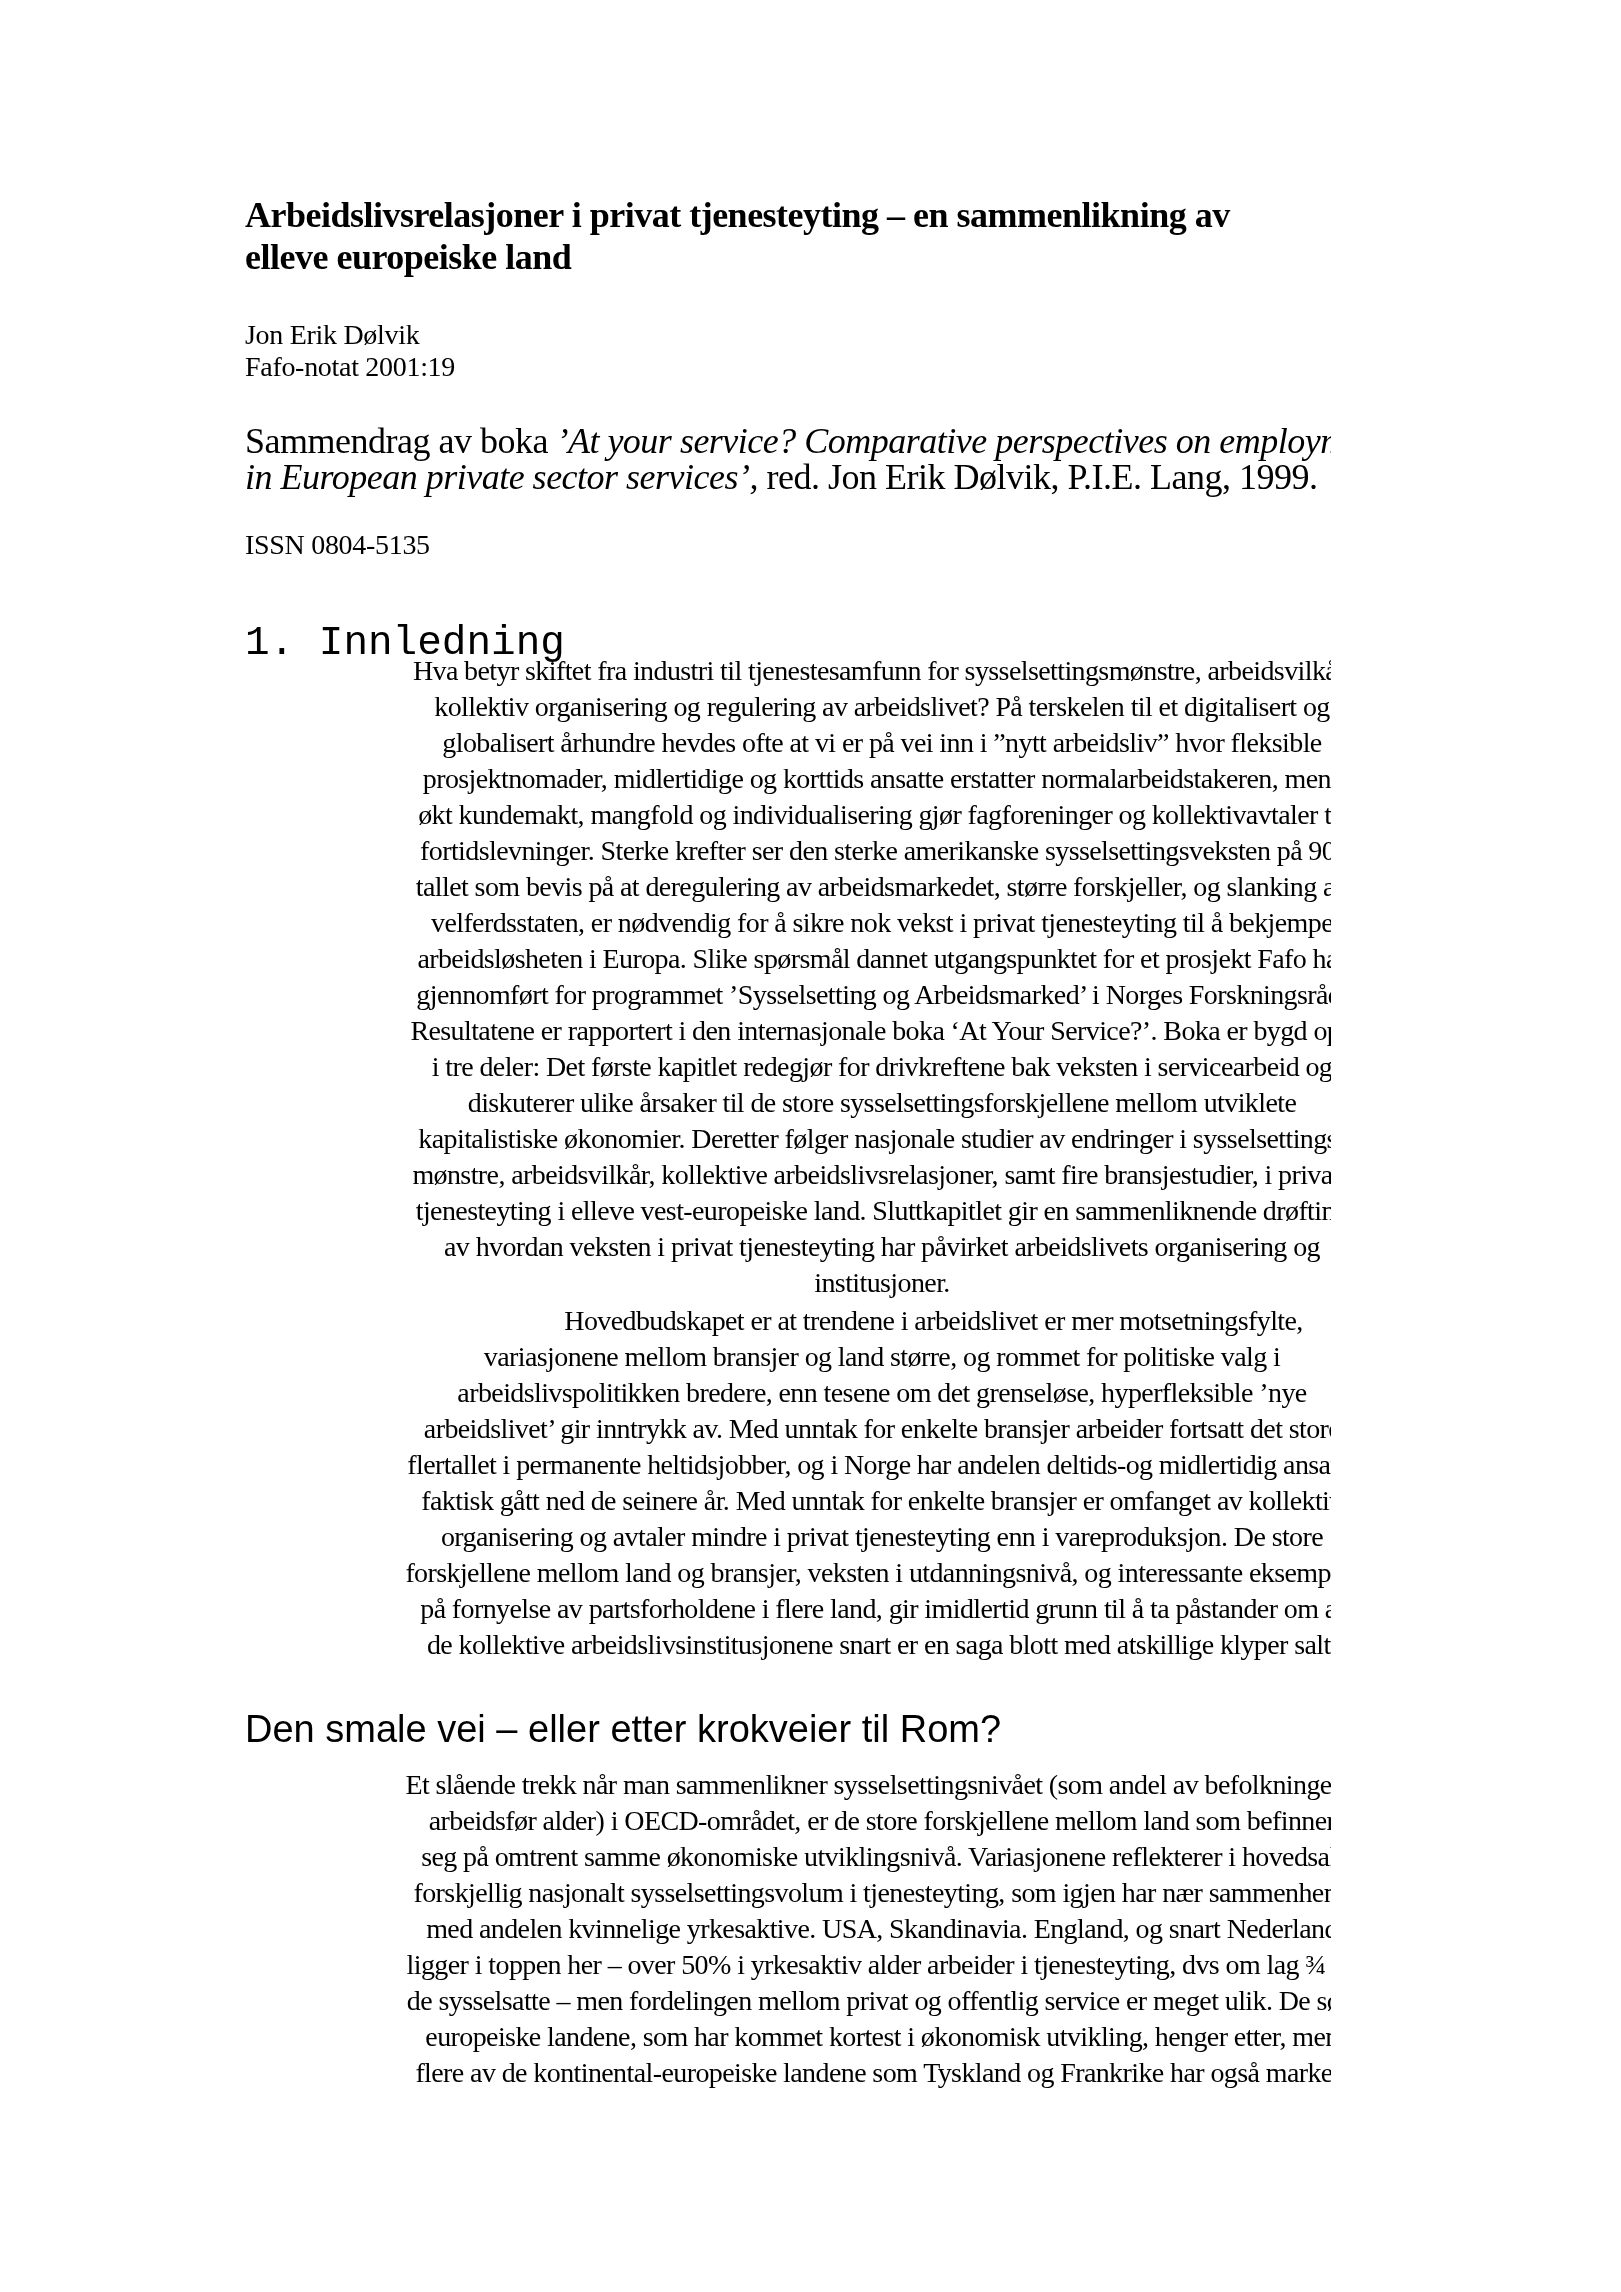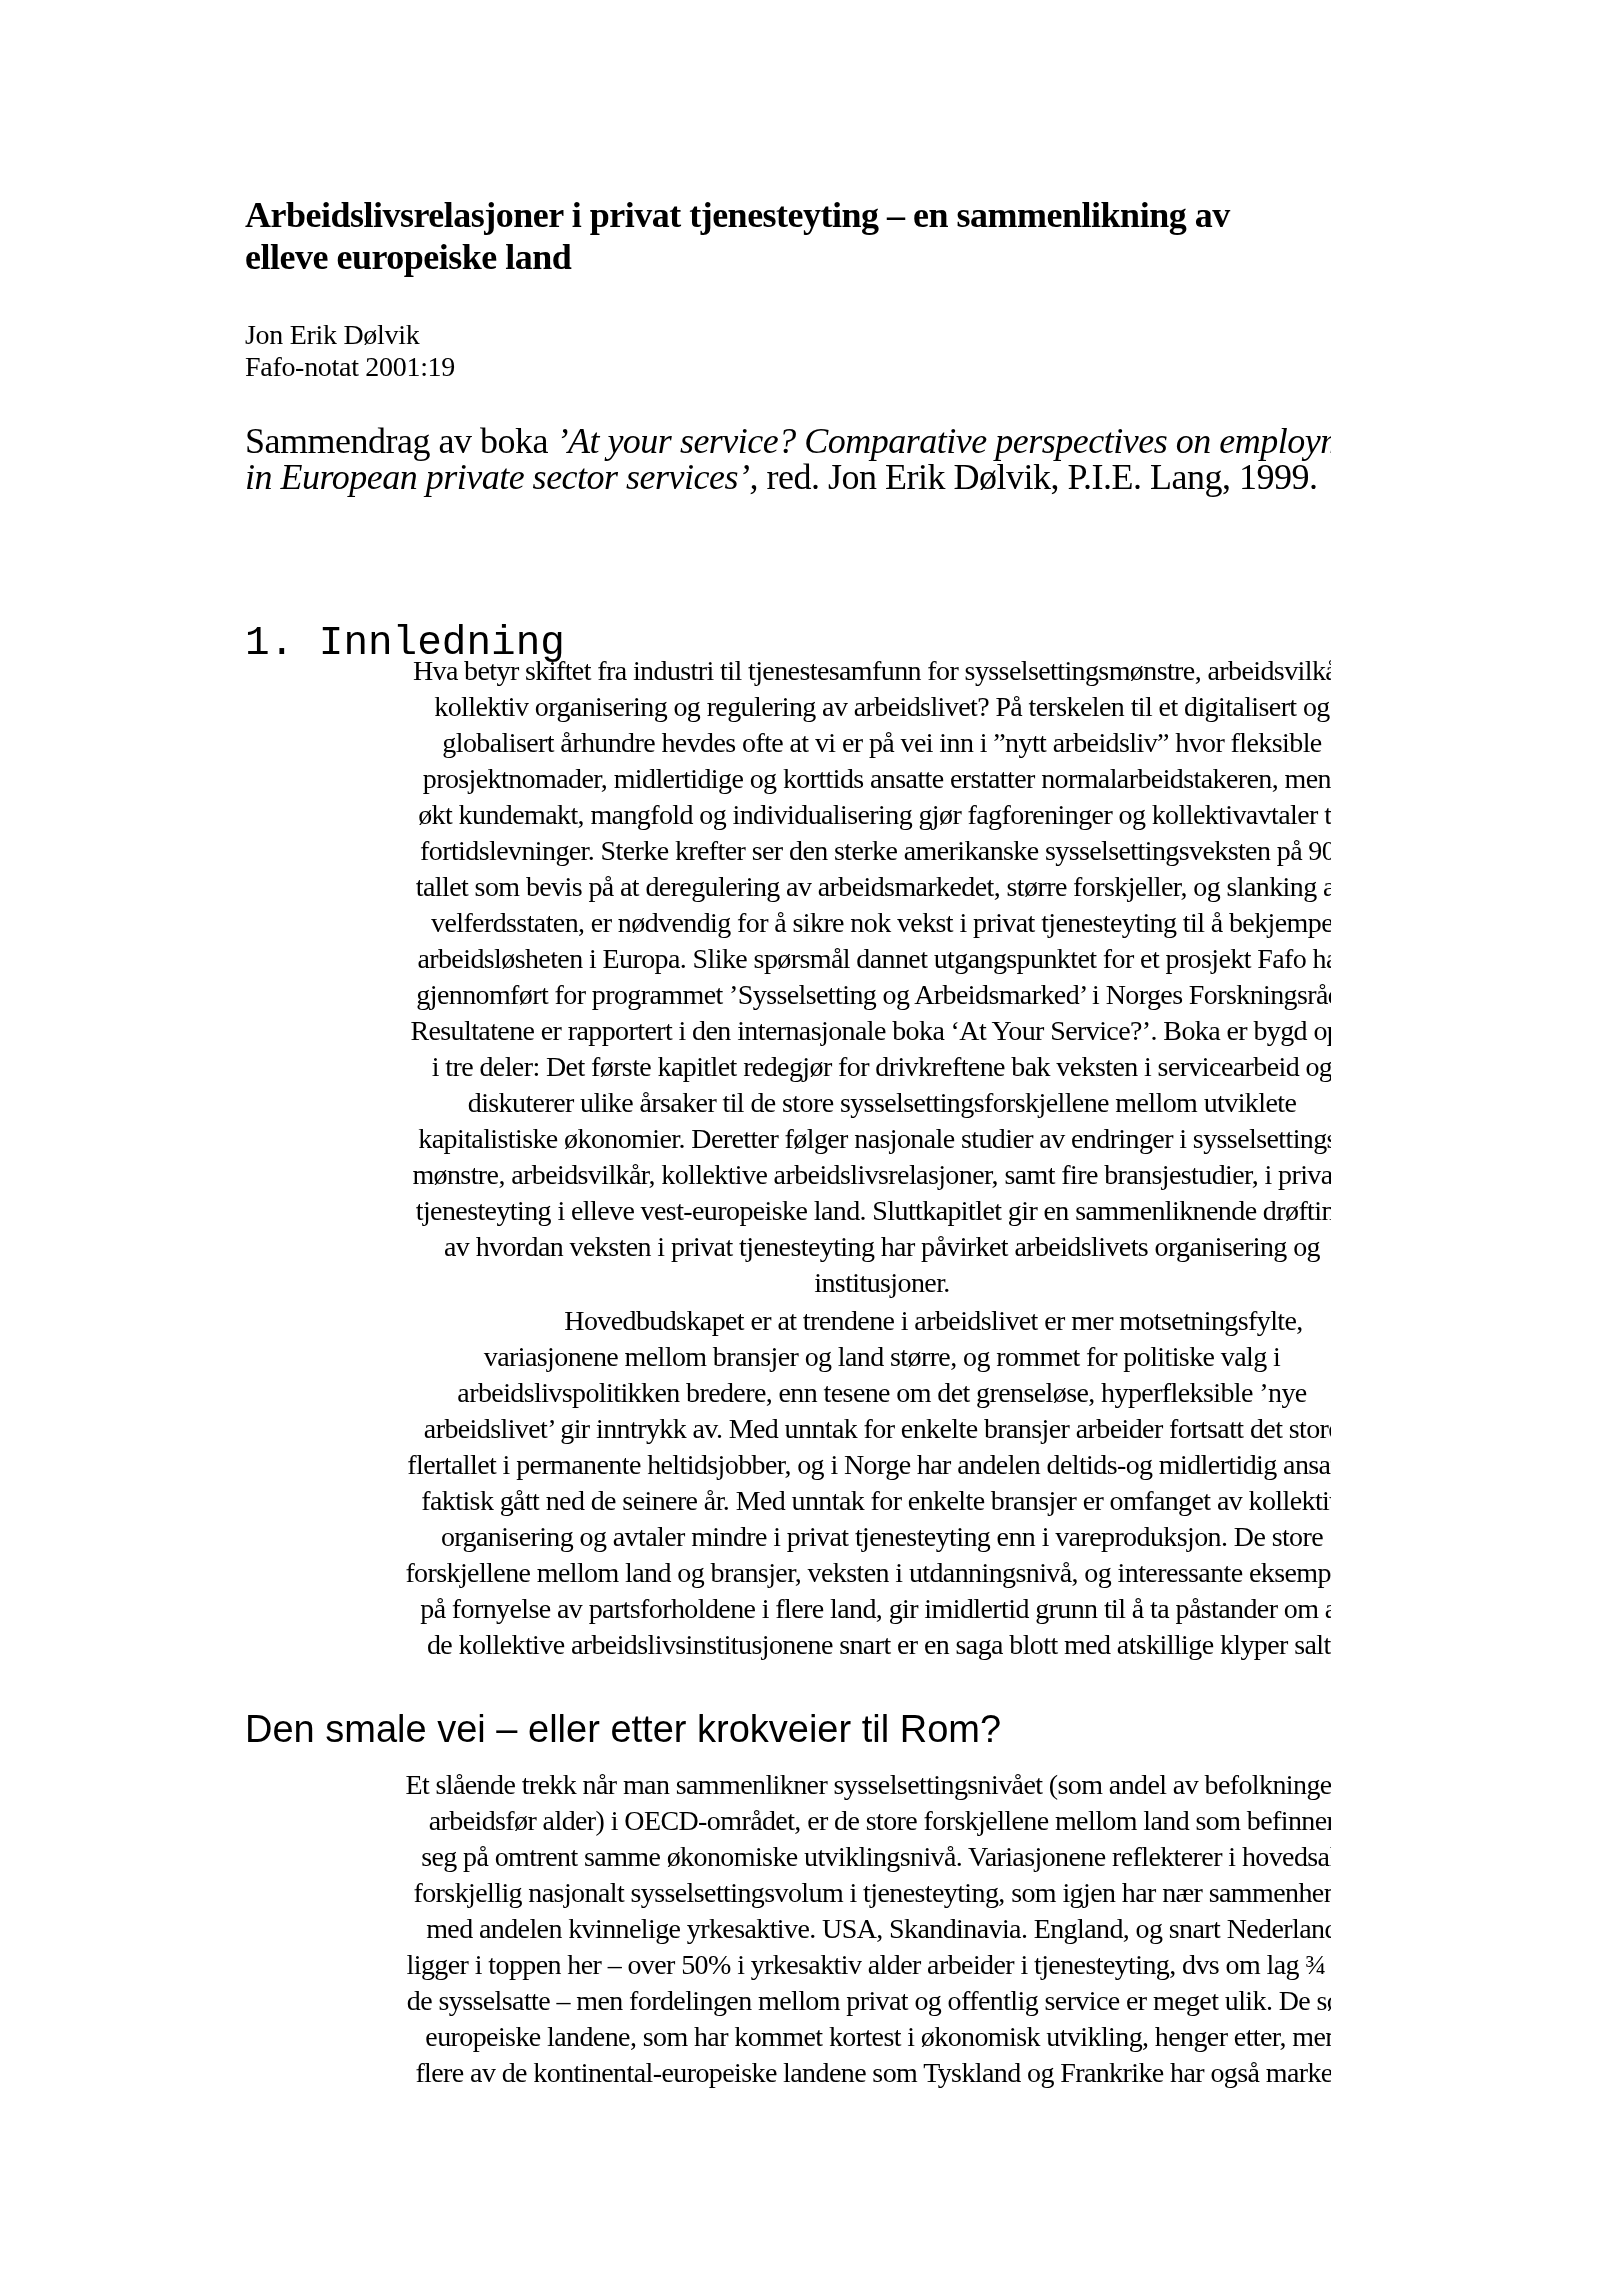--- a/index.html
+++ b/index.html
@@ -71,20 +71,21 @@
   <div class="block author-block">
     <div>Jon Erik Dølvik</div>
     <div>Fafo-notat 2001:19</div>
   </div>
 
   <div class="block summary">
     <div><span>Sammendrag av boka </span><span class="it">’At your service? Comparative perspectives on employment and labour relations</span></div>
     <div><span class="it">in European private sector services’,</span><span> red. Jon Erik Dølvik, P.I.E. Lang, 1999.</span></div>
   </div>
 
+  <div class="block issn">ISSN 0804-5135</div>
 
   <div class="block h1">1. Innledning</div>
 
   <div class="block para p1">Hva betyr skiftet fra industri til tjenestesamfunn for sysselsettingsmønstre, arbeidsvilkår,
 kollektiv organisering og regulering av arbeidslivet? På terskelen til et digitalisert og
 globalisert århundre hevdes ofte at vi er på vei inn i ”nytt arbeidsliv” hvor fleksible
 prosjektnomader, midlertidige og korttids ansatte erstatter normalarbeidstakeren, mens
 økt kundemakt, mangfold og individualisering gjør fagforeninger og kollektivavtaler til
 fortidslevninger. Sterke krefter ser den sterke amerikanske sysselsettingsveksten på 90-
 tallet som bevis på at deregulering av arbeidsmarkedet, større forskjeller, og slanking av

